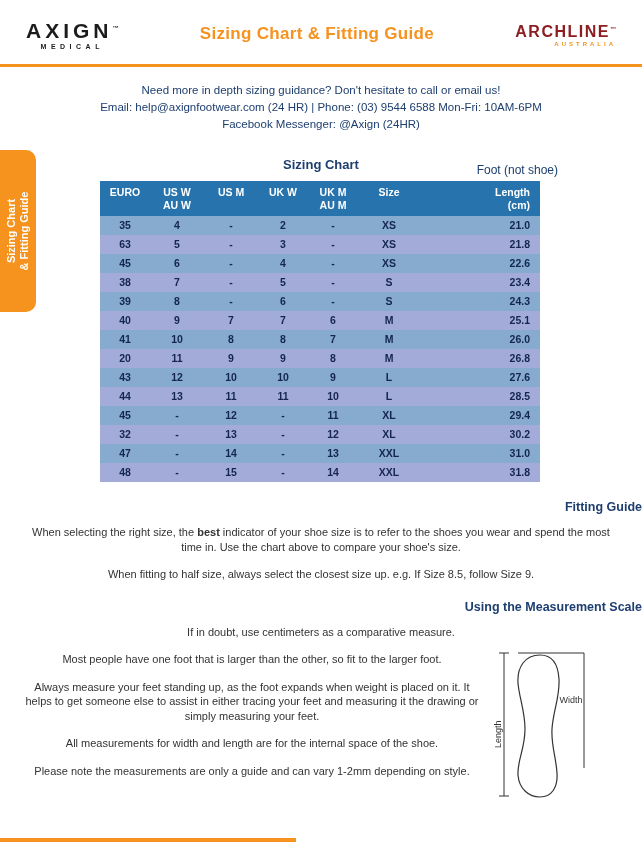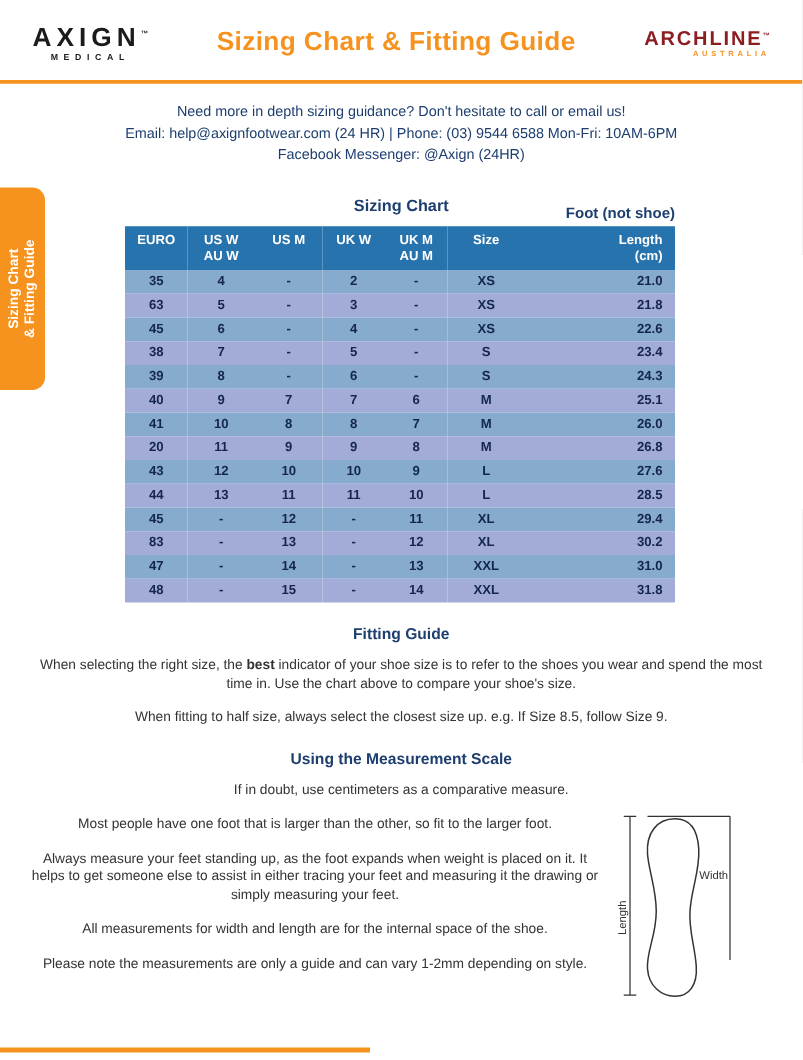--- a/index.html
+++ b/index.html
@@ -8,21 +8,21 @@
     background:#ffffff; overflow:hidden;
     font-family:"Liberation Sans", sans-serif; color:#333;
   }
 
   
   .header { display:flex; align-items:center; justify-content:space-between; padding:12px 26px 8px 26px; height:44px; }
   .brand-left { text-align:center; }
   .brand-left .name { font-size:21px; font-weight:bold; letter-spacing:4px; color:#1b1b1b; line-height:20px; }
   .brand-left .name sup { font-size:6px; letter-spacing:0; vertical-align:super; }
   .brand-left .sub { font-size:7px; letter-spacing:4.5px; color:#1b1b1b; font-weight:bold; margin-top:2px; }
-  .doc-title { font-size:21px; font-weight:bold; color:var(--accent-orange,#F6921E); letter-spacing:0.3px; margin:0; }
+  .doc-title { font-size:17px; font-weight:bold; color:var(--accent-orange,#F6921E); letter-spacing:0.3px; margin:0; }
   .brand-right { text-align:right; }
   .brand-right .name { font-size:16px; font-weight:bold; letter-spacing:1.5px; color:var(--archline-red,#8C1D21); line-height:16px; }
   .brand-right .name sup { font-size:6px; letter-spacing:0; vertical-align:super; }
   .brand-right .sub { font-size:6px; letter-spacing:3px; color:var(--accent-orange,#F6921E); font-weight:bold; margin-top:1px; }
   .orange-rule { height:3px; background:var(--accent-orange,#F6921E); width:100%; }
 
   
   .contact { margin-top:15px; text-align:center; color:var(--navy,#1D3E6F); font-weight:normal; font-size:11.5px; line-height:17px; }
 
   
@@ -31,37 +31,37 @@
     position:absolute; width:162px; height:36px; left:50%; top:50%;
     transform:translate(-50%,-50%) rotate(-90deg);
     display:flex; flex-direction:column; align-items:center; justify-content:center;
     color:#fff; font-weight:bold; font-size:11px; line-height:13px; text-align:center; white-space:nowrap;
   }
 
   
   .chart-section { margin-top:24px; position:relative; }
   .chart-title-row { position:relative; height:20px; margin-bottom:4px; }
   .chart-title { text-align:center; color:var(--navy,#1D3E6F); font-weight:bold; font-size:13px; }
-  .foot-note { position:absolute; right:102px; top:6px; color:var(--navy,#1D3E6F); font-weight:bold; font-size:12px; }
+  .foot-note { position:absolute; right:84px; top:6px; color:var(--navy,#1D3E6F); font-weight:normal; font-size:12px; }
 
   table.sizing { width:440px; margin-left:100px; border-collapse:collapse; table-layout:fixed; }
   table.sizing th {
     background:var(--table-header-blue,#2673AD); color:#fff; font-size:10.5px; font-weight:bold;
     vertical-align:top; padding:5px 0 4px 0; line-height:13px; height:26px; text-align:center;
   }
   table.sizing td {
     height:19px; line-height:19px; padding:0; text-align:center;
     font-size:10.5px; font-weight:bold; color:#14264E;
   }
   table.sizing .col-length { text-align:right; padding-right:10px; }
   tr.row-a td { background:var(--table-row-blue,#87AACF); }
   tr.row-b td { background:var(--table-row-periwinkle,#A3ACD8); }
 
   
-  .section-title { text-align:center; color:var(--navy,#1D3E6F); font-weight:bold; font-size:12.5px; margin:18px 0 11px 0; }
+  .section-title { text-align:right; color:var(--navy,#1D3E6F); font-weight:bold; font-size:12.5px; margin:18px 0 11px 0; }
   .fit p, .measure p { margin:0 22px 13px 22px; font-size:11px; line-height:14.5px; color:#333;text-align:center; }
   .measure p { margin-right:160px; }
   .measure p.full { margin-right:22px; }
   .bold { font-weight:bold; }
 
   
   .foot-diagram { position:absolute; right:0; top:648px; width:148px; height:152px; }
   .foot-diagram svg { width:100%; height:100%; }
   .foot-diagram text { font-family:"Liberation Sans", sans-serif; font-size:9px; fill:#333; }
 
@@ -236,21 +236,21 @@
           <tr class="row-a">
             <td>45</td>
             <td>-</td>
             <td>12</td>
             <td>-</td>
             <td>11</td>
             <td>XL</td>
             <td class="col-length">29.4</td>
           </tr>
           <tr class="row-b">
-            <td>83</td>
+            <td>32</td>
             <td>-</td>
             <td>13</td>
             <td>-</td>
             <td>12</td>
             <td>XL</td>
             <td class="col-length">30.2</td>
           </tr>
           <tr class="row-a">
             <td>47</td>
             <td>-</td>

